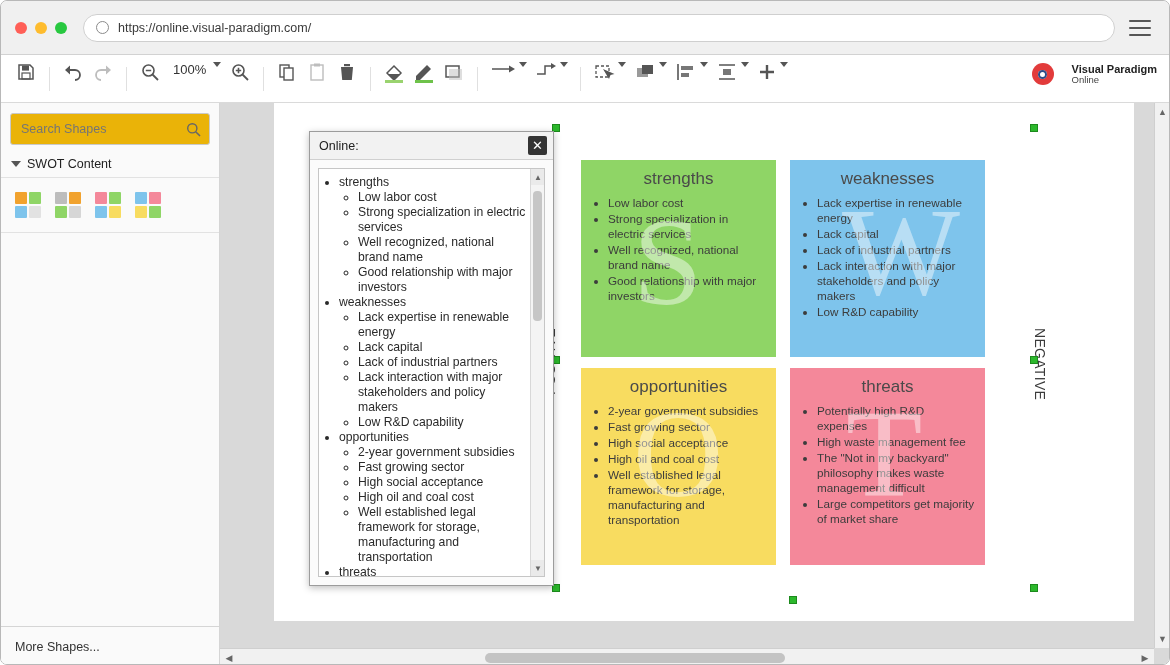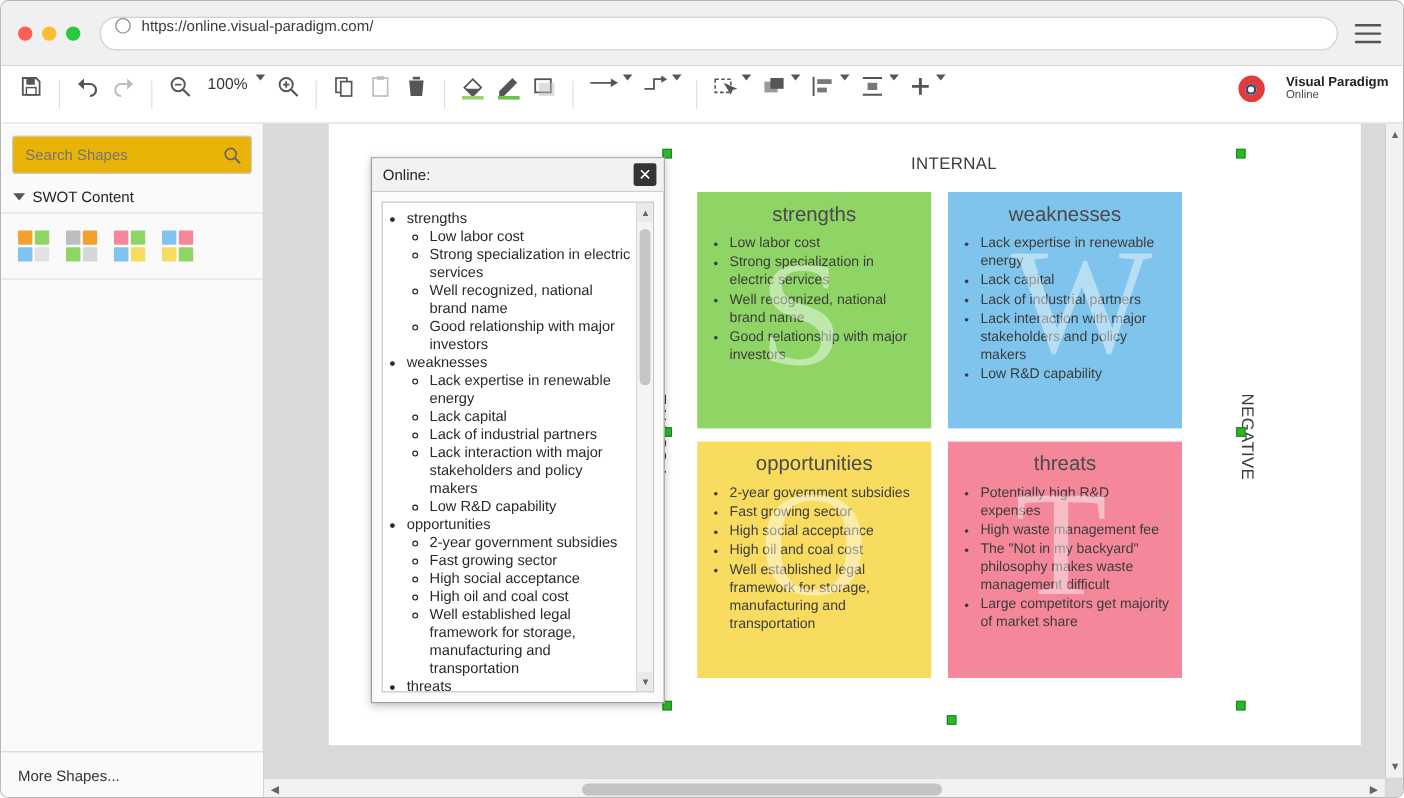--- a/index.html
+++ b/index.html
@@ -34,20 +34,21 @@
   .dot.red { background: #ff5f57; }
   .dot.yellow { background: #febc2e; }
   .dot.green { background: #28c840; }
   .urlbar {
     flex: 1;
     height: 28px;
     background: #fff;
     border: 1px solid #cfcfcf;
     border-radius: 14px;
     display: flex;
+    align-items: center;
     padding: 0 12px;
     font-size: 12.5px;
     color: #3a3a3a;
     margin-right: 14px;
   }
   .url-ssl {
     width: 13px; height: 13px; border-radius: 50%;
     border: 1.6px solid #8b8b8b;
     margin-right: 9px;
     flex: none;
@@ -508,21 +509,20 @@
         </div>
       </div>
       <div class="splitter">⁞</div>
       <div class="more-shapes">More Shapes...</div>
     </div>
 
     <div class="canvas-area">
       <div class="canvas-page">
 
         <div class="swot">
-          <div class="axis-label axis-top">INTERNAL</div>
           <div class="axis-label axis-left">POSITIVE</div>
           <div class="axis-label axis-right">NEGATIVE</div>
 
           <div class="quad q-s">
             <div class="wm" style="left:52px; top:40px;">S</div>
             <h4>strengths</h4>
             <ul>
               <li>Low labor cost</li>
               <li>Strong specialization in electric services</li>
               <li>Well recognized, national brand name</li>

